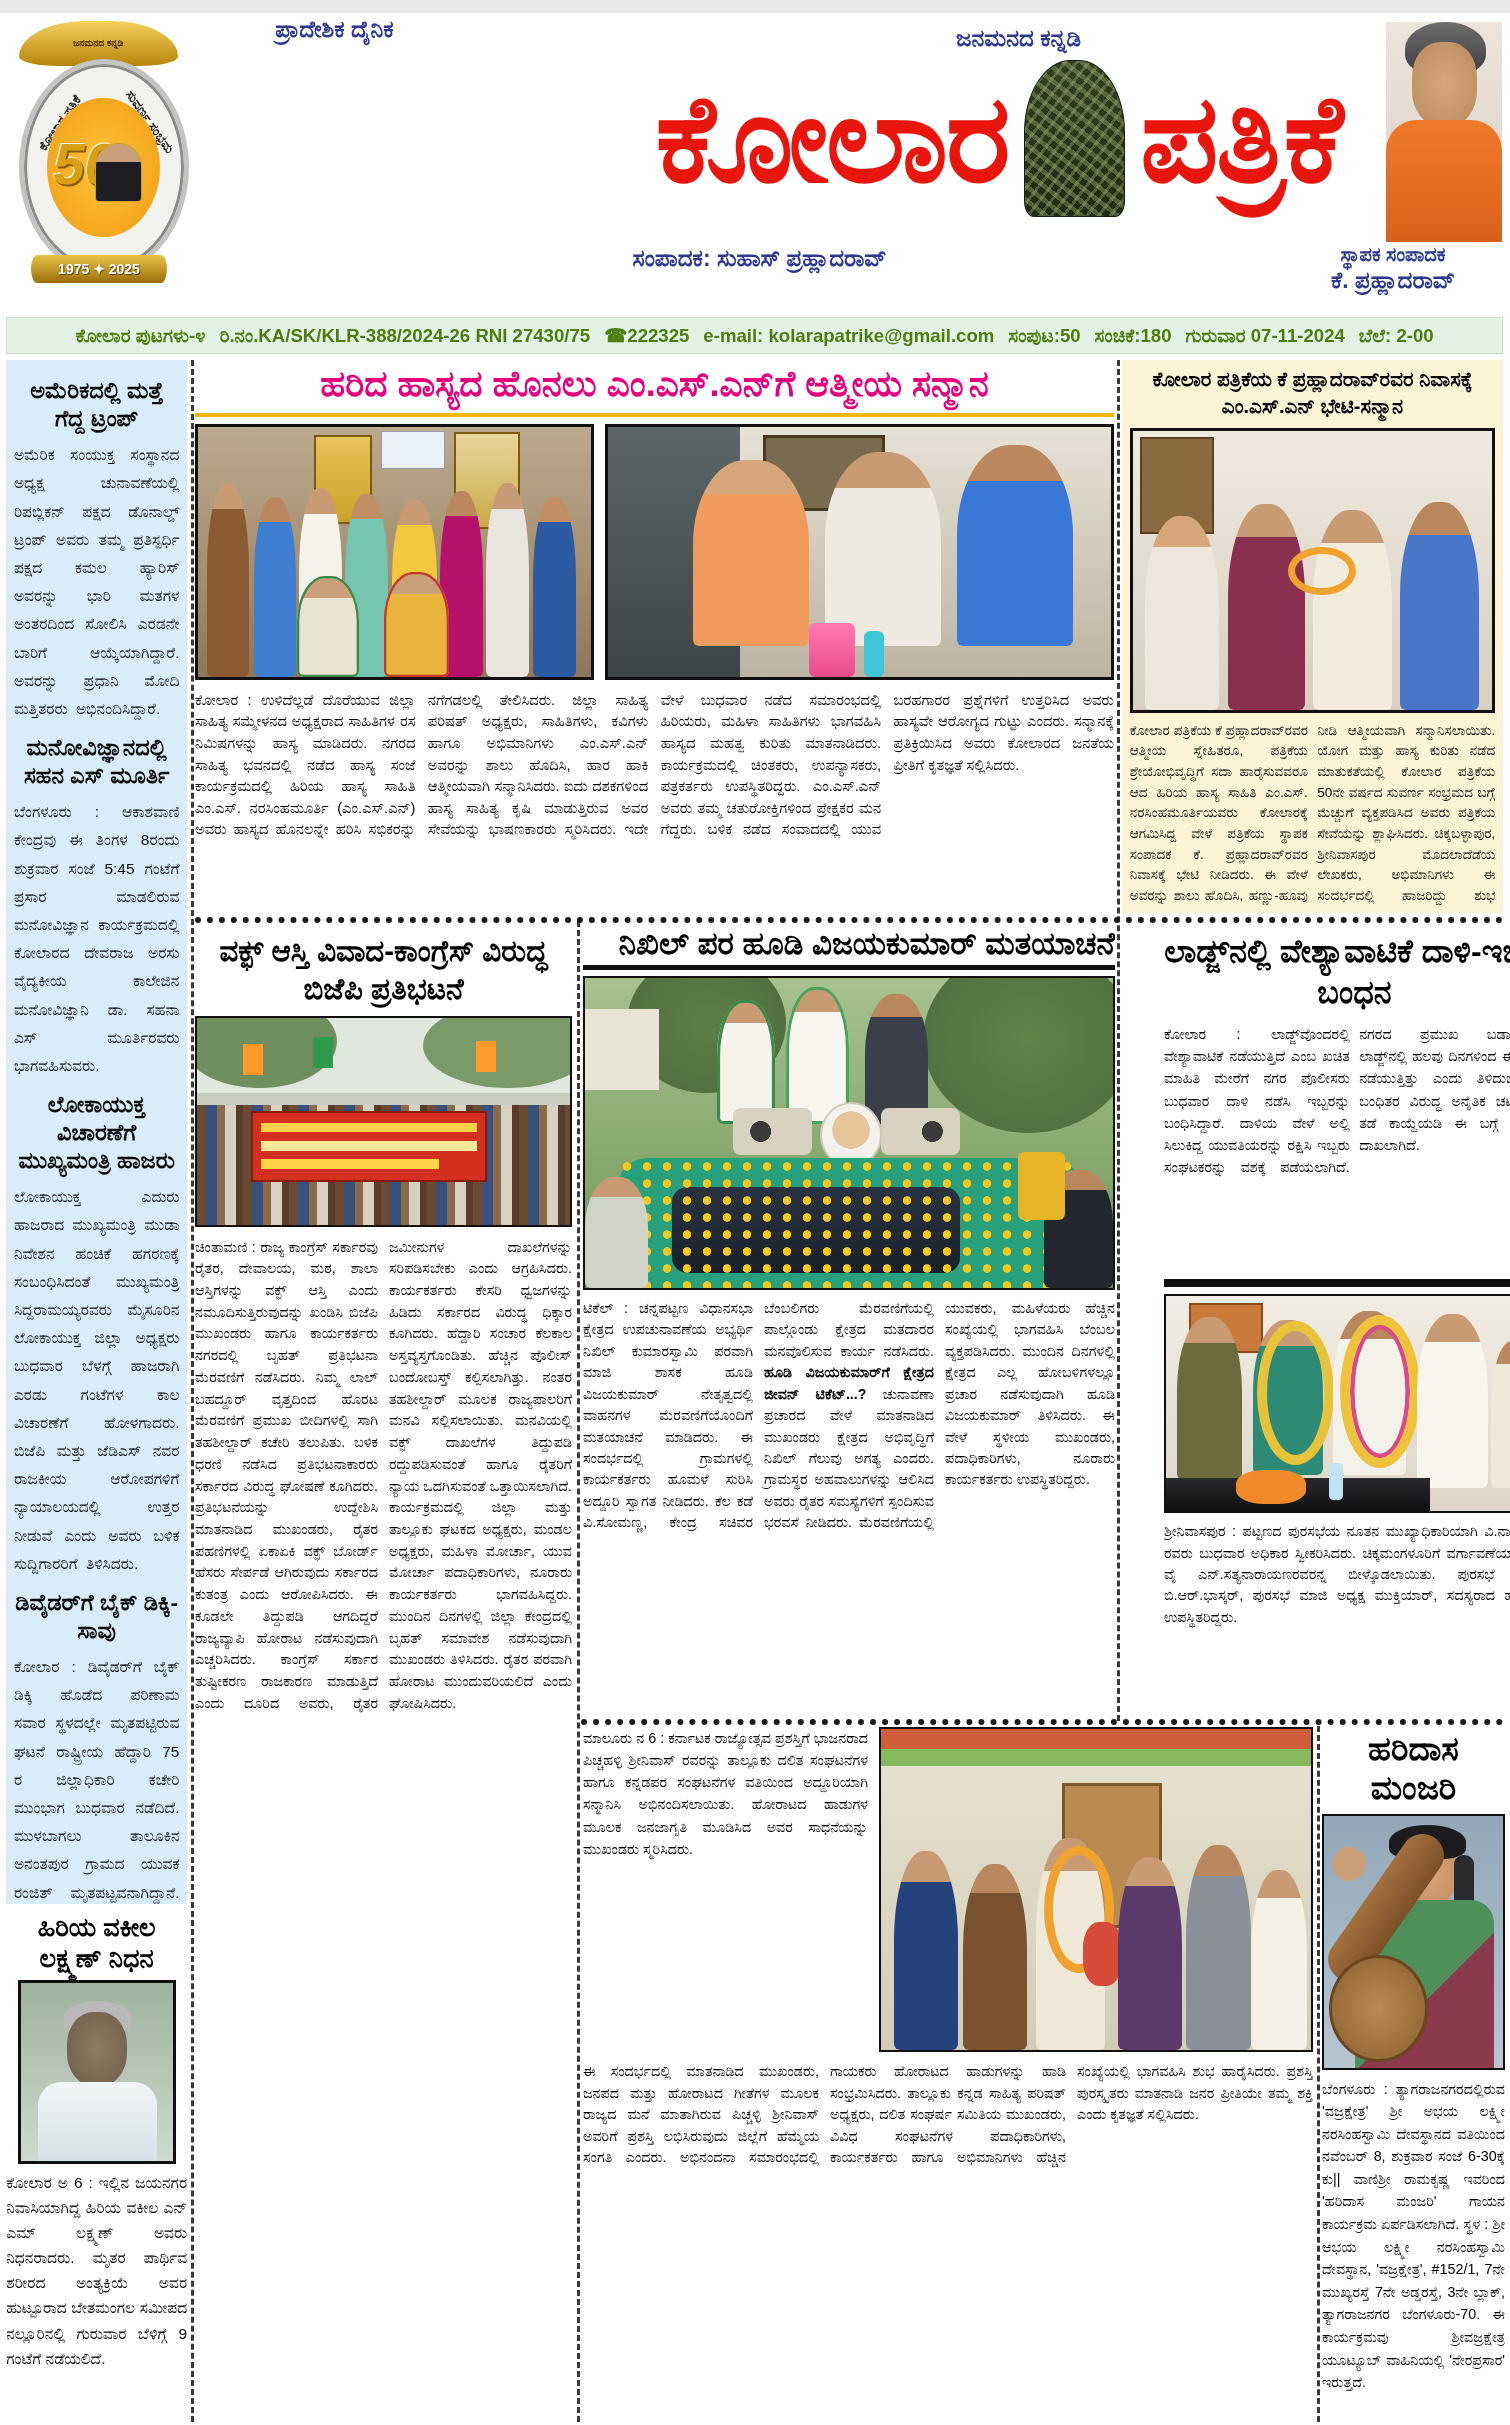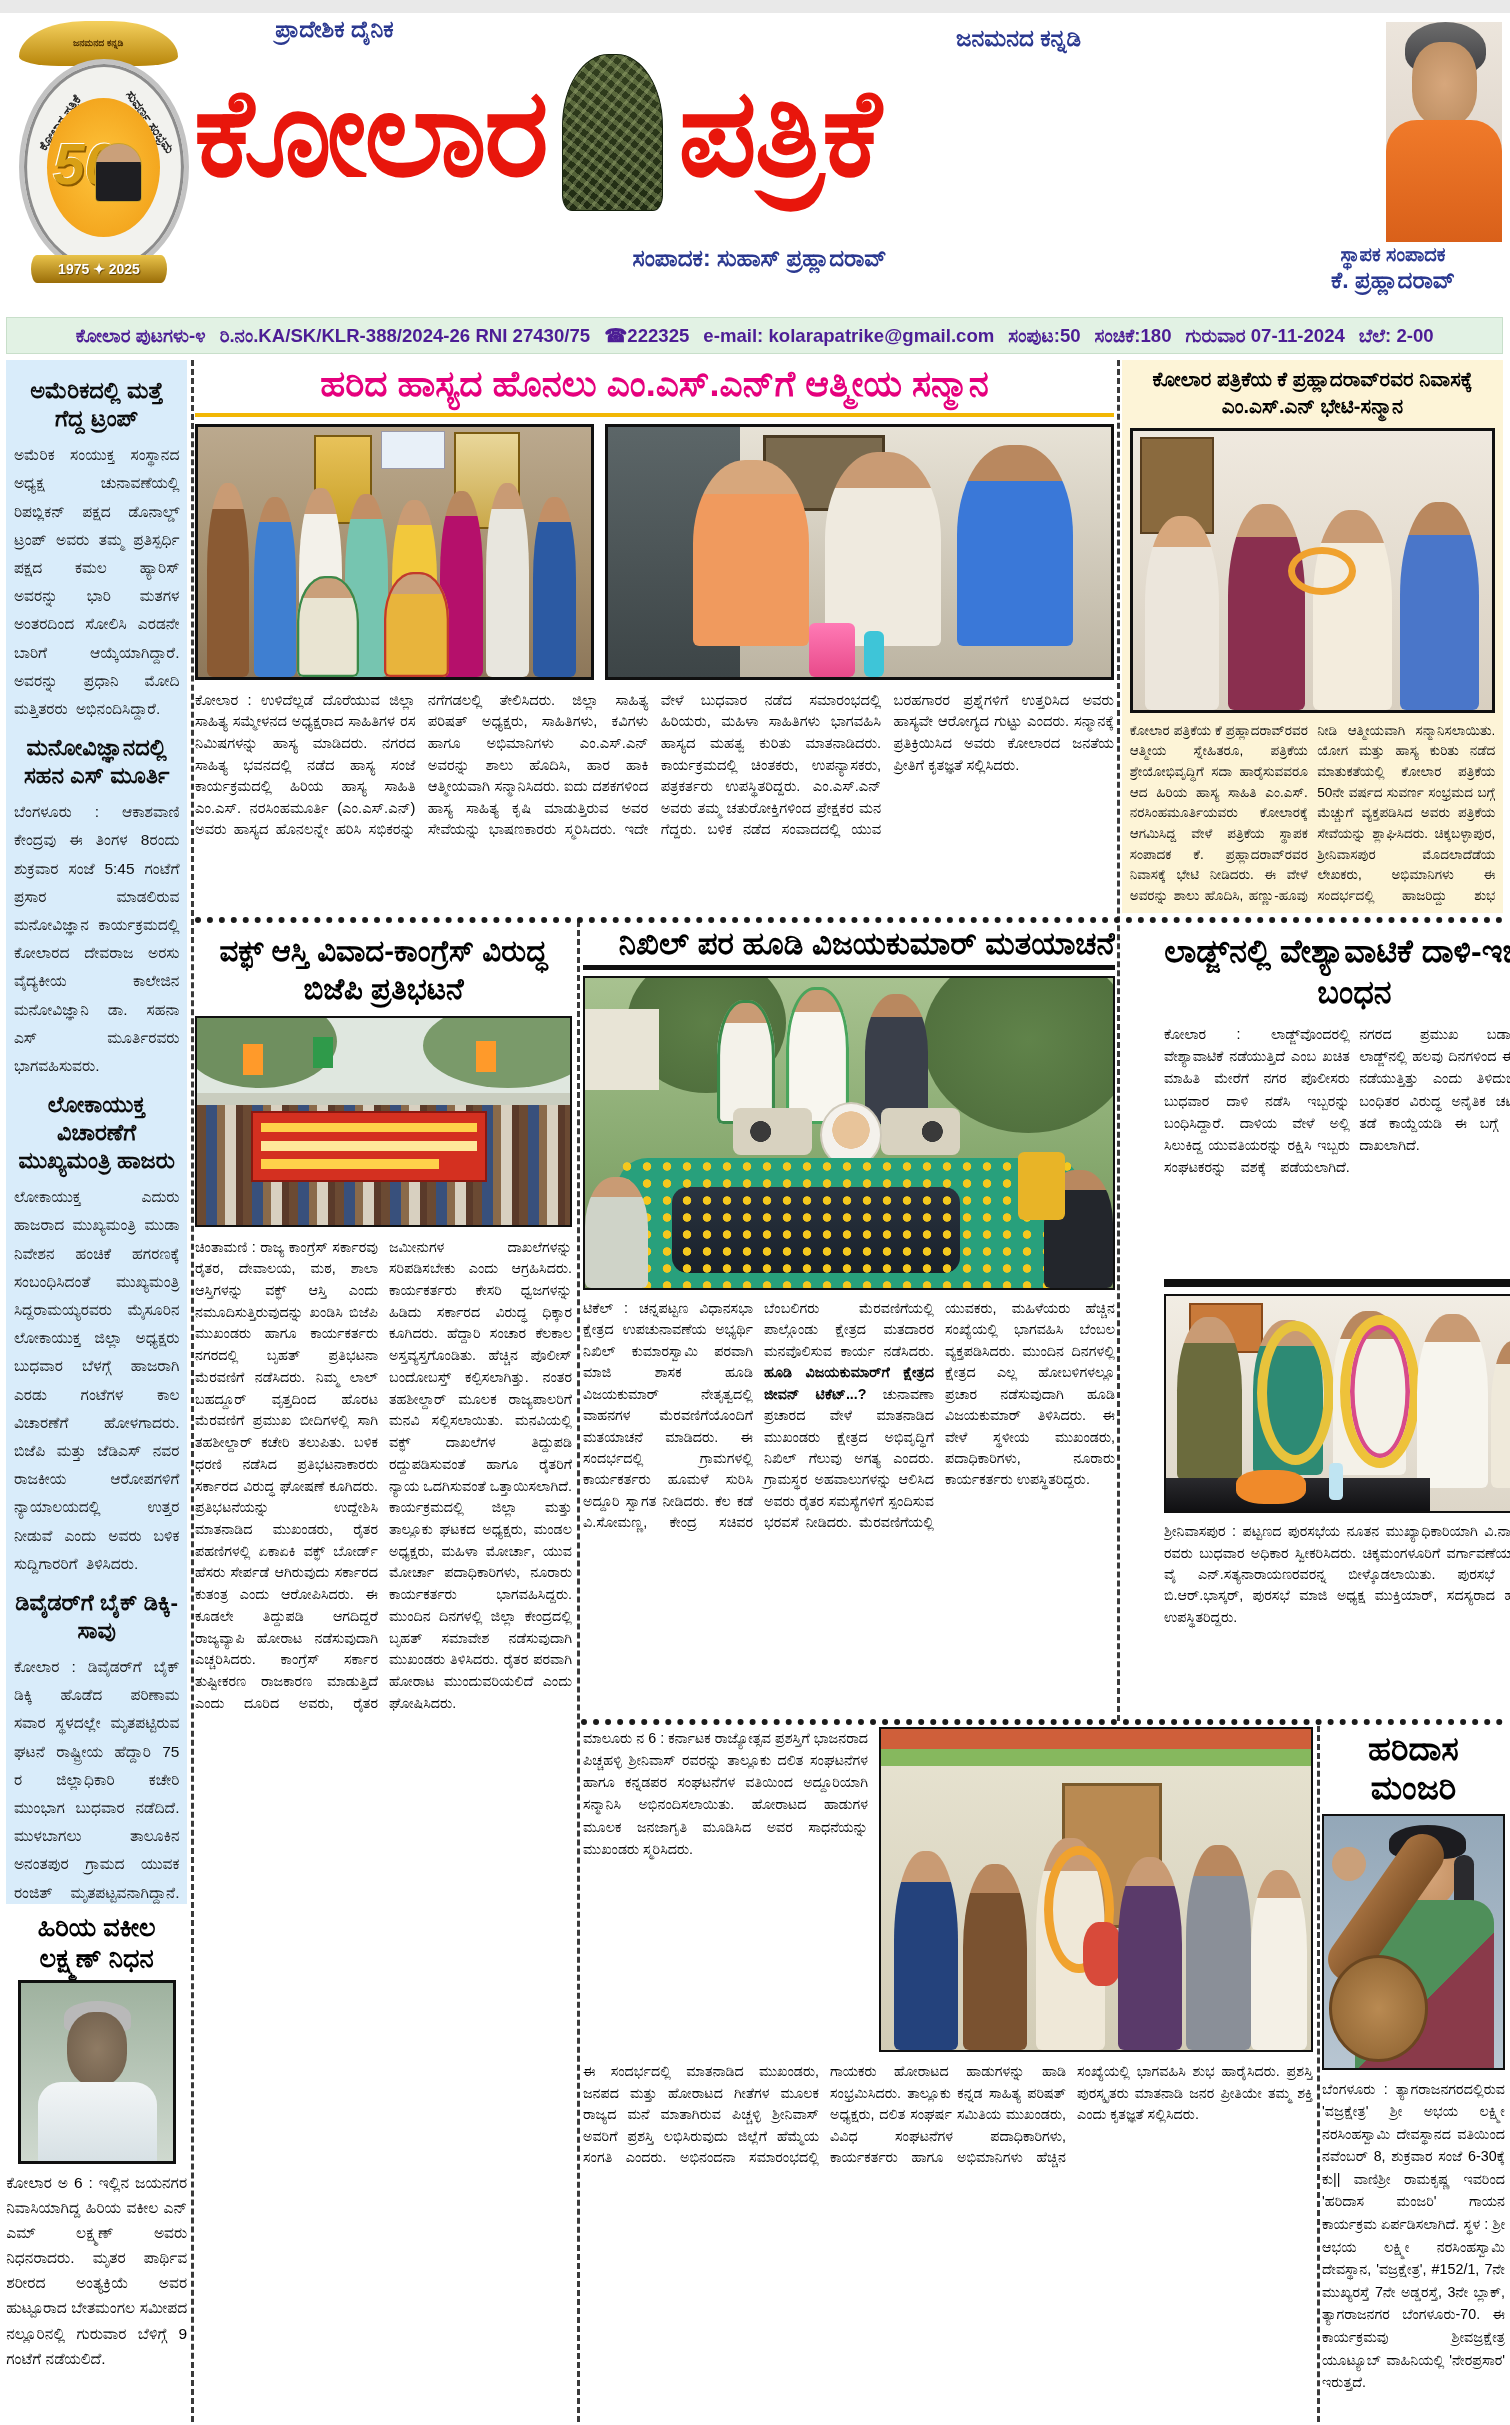--- a/index.html
+++ b/index.html
@@ -1,22 +1,22 @@
 <!DOCTYPE html>
 <html style="font-size:12.4px"><head>
 <meta charset="utf-8">
 <style>
   html,body{margin:0;padding:0;background:#e9e9e9;}
   .page{position:relative;width:1510px;height:2426px;background:#fff;margin:13px auto;
         font-family:"Liberation Sans",sans-serif;overflow:hidden;}
   .abs{position:absolute;}
   
   .tagline{position:absolute;font-weight:bold;color:#2b3990;font-size:23px;text-align:center;}
-  .mast{position:absolute;left:194px;top:19px;width:1147px;height:201px;display:flex;
-        align-items:center;justify-content:flex-start;gap:15.5px;}
+  .mast{position:absolute;left:194px;top:25px;width:1147px;height:201px;display:flex;
+        align-items:center;justify-content:flex-end;gap:15.5px;}
   .mast-t{font-size:122px;font-weight:bold;color:#e8160c;letter-spacing:-2.3px;line-height:1;}
   .seal{width:99px;height:155px;border-radius:46% 46% 10% 10%;
         background:
           repeating-linear-gradient(38deg,rgba(170,190,120,.35) 0 4.6px,transparent 4.6px 11px),
           repeating-linear-gradient(-52deg,rgba(220,230,170,.25) 0 3.1px,transparent 3.1px 9.3px),
           linear-gradient(#33401f,#202b13);
         border:1.5px solid #14200c;}
   .editor{position:absolute;left:372px;top:232px;width:775px;text-align:center;
           font-size:23px;font-weight:bold;color:#2b3990;}
   .founder-cap{position:absolute;left:1280px;top:229px;width:226px;text-align:center;
@@ -39,21 +39,21 @@
       background:linear-gradient(#caa07a 0 32%,#1e1e22 32%);border:1.5px solid #caa22a;}
   .ribbon-bot{position:absolute;left:20px;bottom:29.4px;width:136px;height:28px;
       background:linear-gradient(#e9c34a,#9a6d08);border-radius:6.2px/50%;
       color:#fff;font-size:14px;font-weight:bold;display:flex;align-items:center;justify-content:center;
       text-shadow:0.8px 0.8px 0.8px #5a3c00;}
   .founder-photo{position:absolute;left:1386px;top:9.3px;width:116px;height:220px;overflow:hidden;
       background:linear-gradient(#ece5dc,#d9cfc4);}
   
   .infobar{position:absolute;left:6.2px;top:304px;width:1497px;height:37px;background:#e2f2e4;
       border:1.5px solid #c8dfca;box-sizing:border-box;display:flex;align-items:center;justify-content:center;
-      gap:14px;font-size:18.6px;font-weight:bold;color:#4c1d95;white-space:nowrap;}
+      gap:14px;font-size:18.6px;font-weight:bold;color:#4d7c0f;white-space:nowrap;}
   
   .vr{position:absolute;width:0;border-left:3.1px dashed #3a3a3a;}
   .hd{position:absolute;height:0;border-top:6.2px dotted #1b1b1b;}
   
   h1,h2,h3,p{margin:0;}
   .jt{text-align:justify;}
   .ph{position:relative;overflow:hidden;background:#cfc6b8;border:3.1px solid #101010;box-sizing:border-box;}
   .pp{position:absolute;border-radius:45% 45% 6.2px 6.2px;}
   
   .leftcol{position:absolute;left:6.2px;top:347px;width:181px;height:1544px;background:#d9ecfa;

